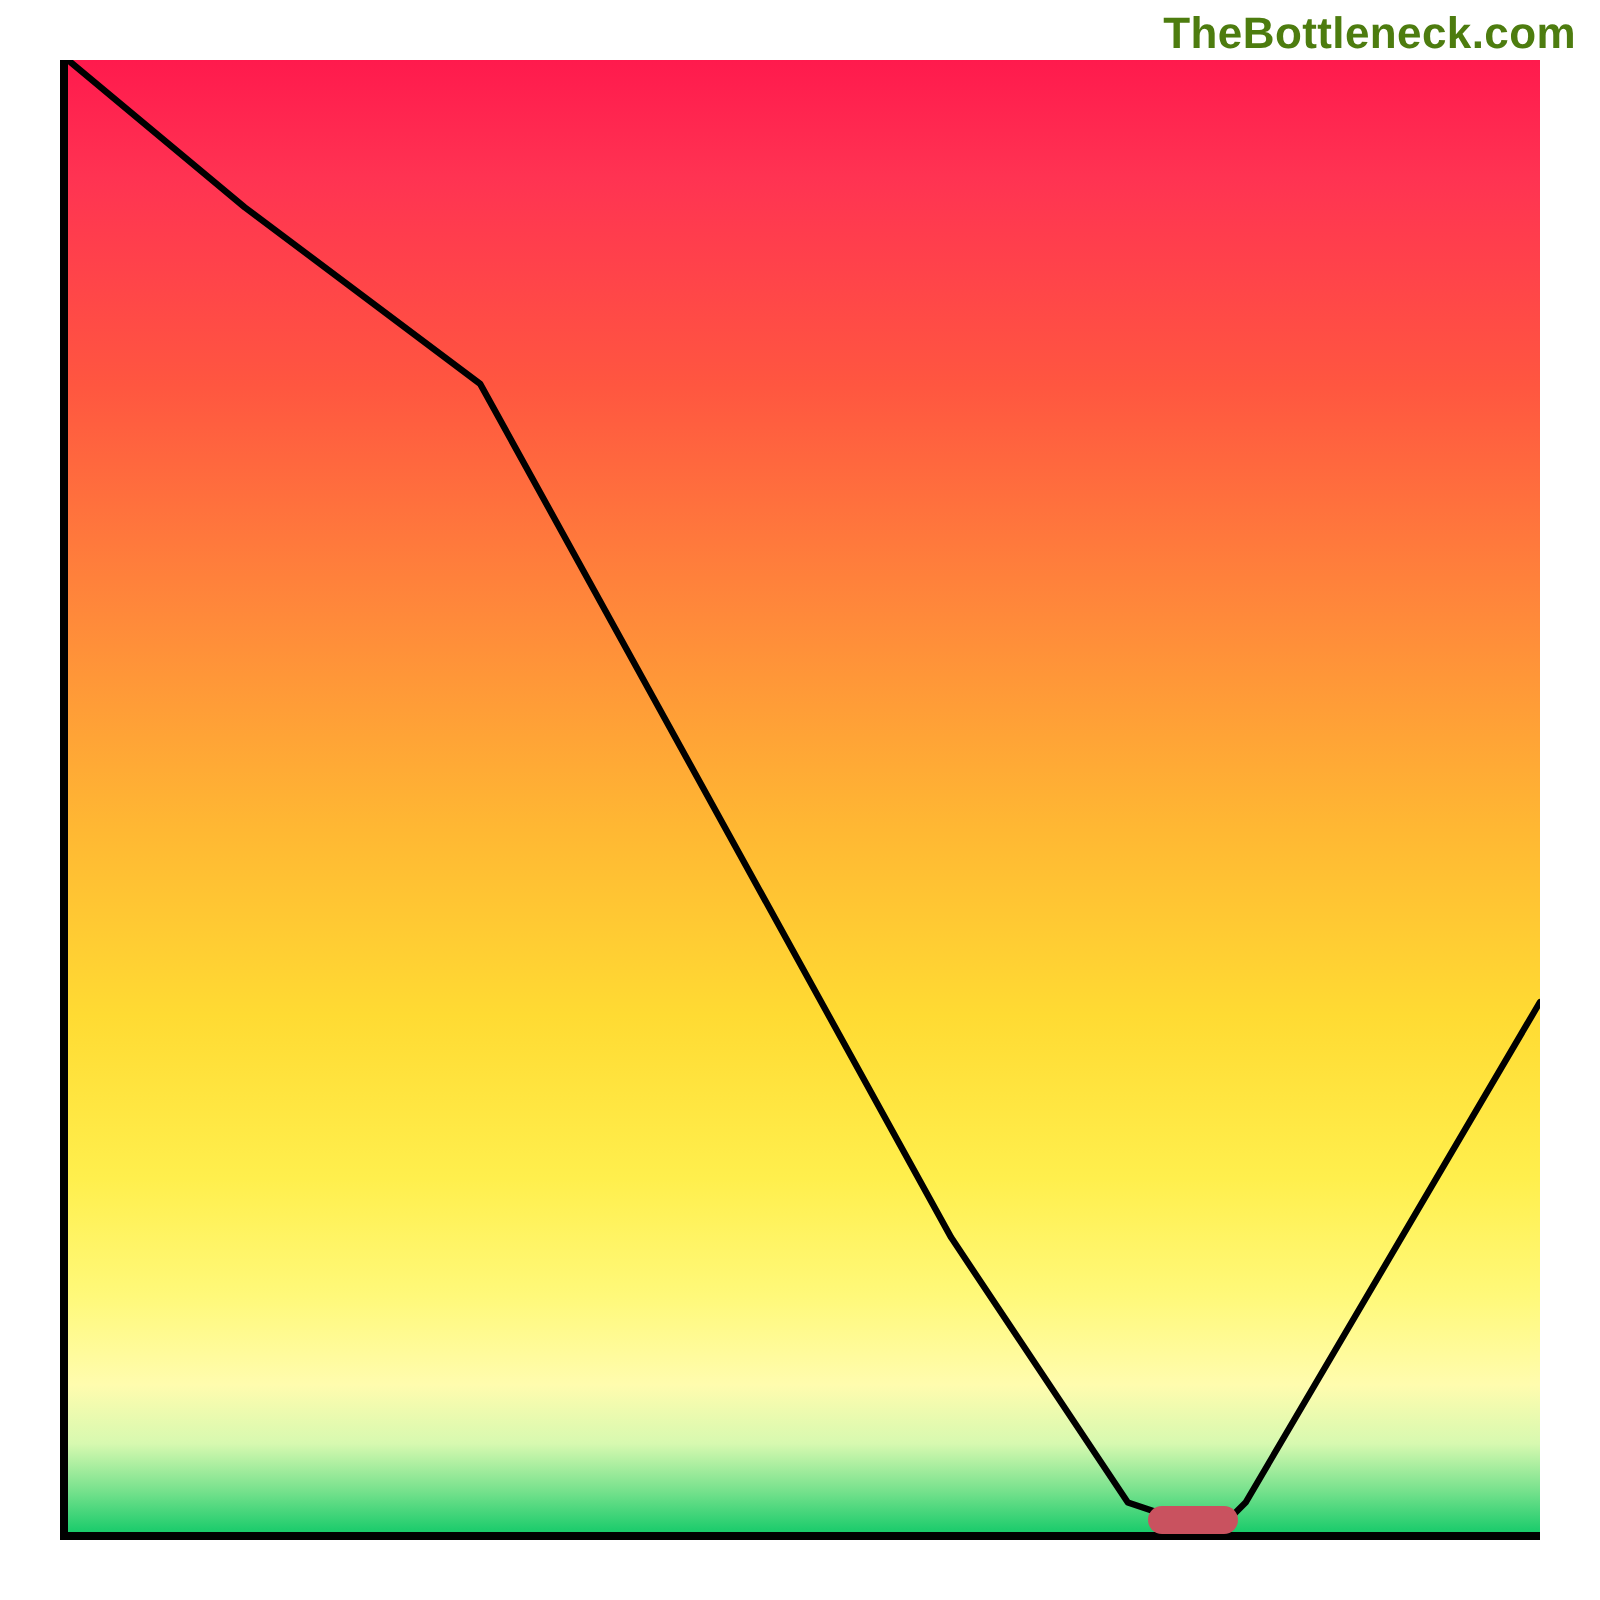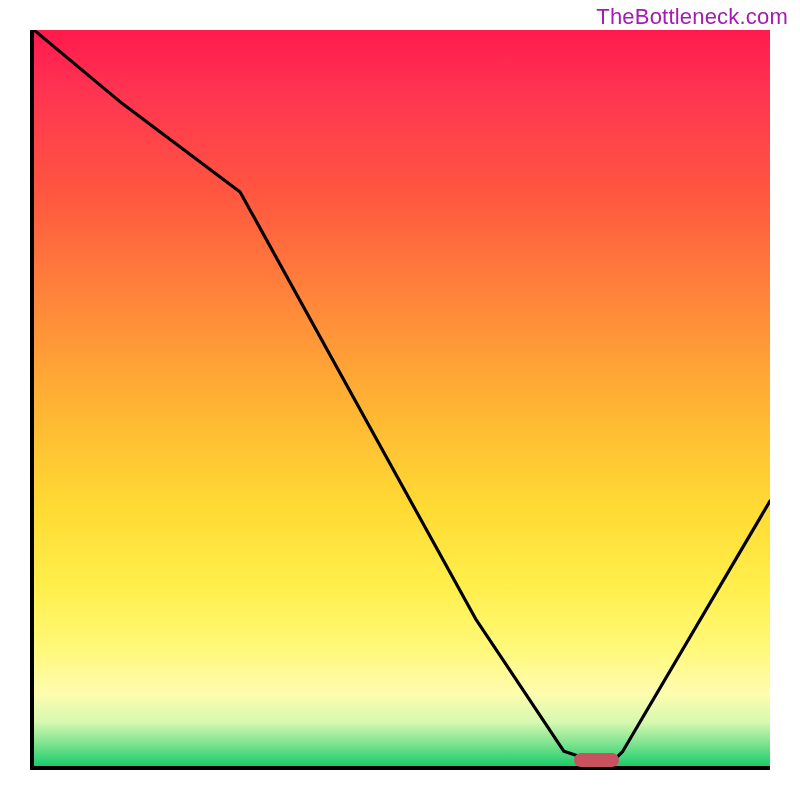--- a/index.html
+++ b/index.html
@@ -14,21 +14,21 @@
       #ffb733 52%,
       #ffdb33 65%,
       #ffef4d 76%,
       #fff97a 84%,
       #fffcae 90%,
       #d7f9b0 94%,
       #7de38f 97%,
       #1acb6b 100%);
   }
   svg.curve{position:absolute;left:0;top:0;width:100%;height:100%}
-  .watermark{position:absolute;right:12px;top:4px;font-size:22px;font-weight:400;color:#a21caf;letter-spacing:.2px}
+  .watermark{position:absolute;right:12px;top:4px;font-size:22px;font-weight:700;color:#4d7c0f;letter-spacing:.2px}
   .marker{position:absolute;height:14px;border-radius:7px;background:#c9525f}
 </style>
 </head>
 <body>
 
 <div class="outer">
   <div class="watermark">TheBottleneck.com</div>
 
   <div class="plot">
     <div class="gradient"></div>

